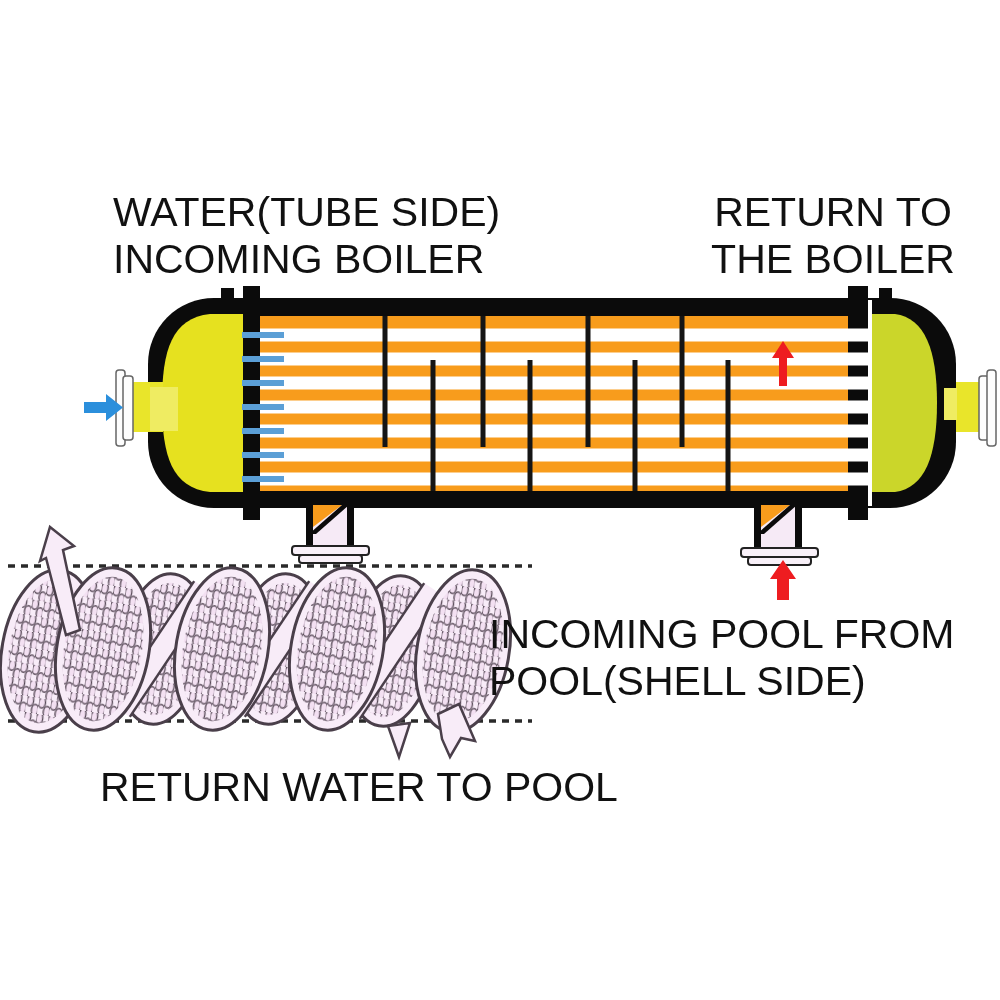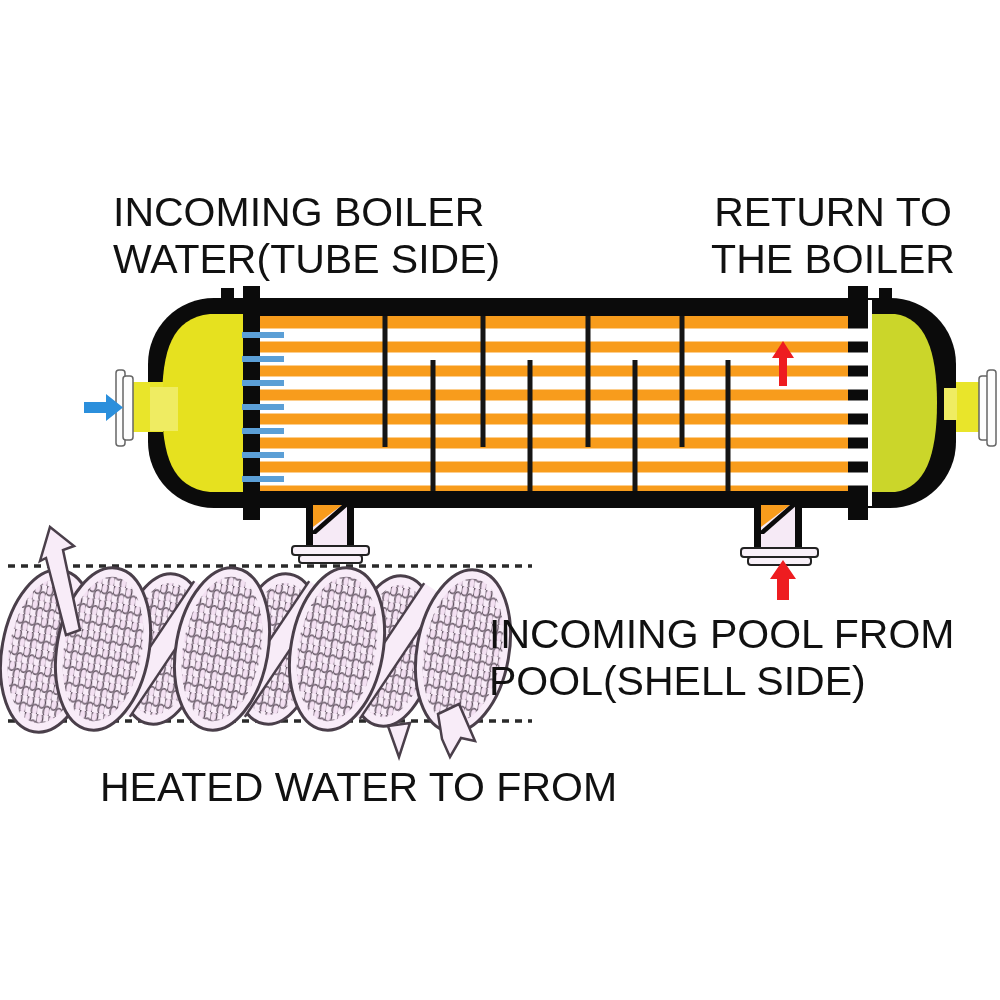--- a/index.html
+++ b/index.html
@@ -135,31 +135,31 @@
       <rect x="754" y="505" width="7" height="45" fill="#0b0b0b"></rect>
       <rect x="795" y="505" width="7" height="45" fill="#0b0b0b"></rect>
       <rect x="741" y="548" width="77" height="9" rx="3" fill="#f8f0f8" stroke="#222" stroke-width="2"></rect>
       <rect x="748" y="557" width="63" height="8" rx="3" fill="#f8f0f8" stroke="#222" stroke-width="2"></rect>
     </g>
     <polygon points="783,560 796,579 789,579 789,600 777,600 777,579 770,579" fill="#ee1c20"></polygon>
   </g>
 </svg>
 
 <div class="lbl" id="label-incoming-boiler" style="left:113px;top:189px;">
+  <span>WATER(TUBE SIDE)</span>
   <span>INCOMING BOILER</span>
-  <span>WATER(TUBE SIDE)</span>
 </div>
 
 <div class="lbl" id="label-incoming-pool" style="left:489px;top:611px;">
   <span>INCOMING POOL FROM</span>
   <span>POOL(SHELL SIDE)</span>
 </div>
 
 <div class="lbl" id="label-return" style="left:708px;top:189px;">
   <span>RETURN TO</span>
   <span>THE BOILER</span>
 </div>
 
 <div class="lbl" id="label-heated-water" style="left:100px;top:764px;">
-  <span>HEATED WATER TO FROM</span>
+  <span>RETURN WATER TO POOL</span>
 </div>
 
 </div>
 
 </body></html>

